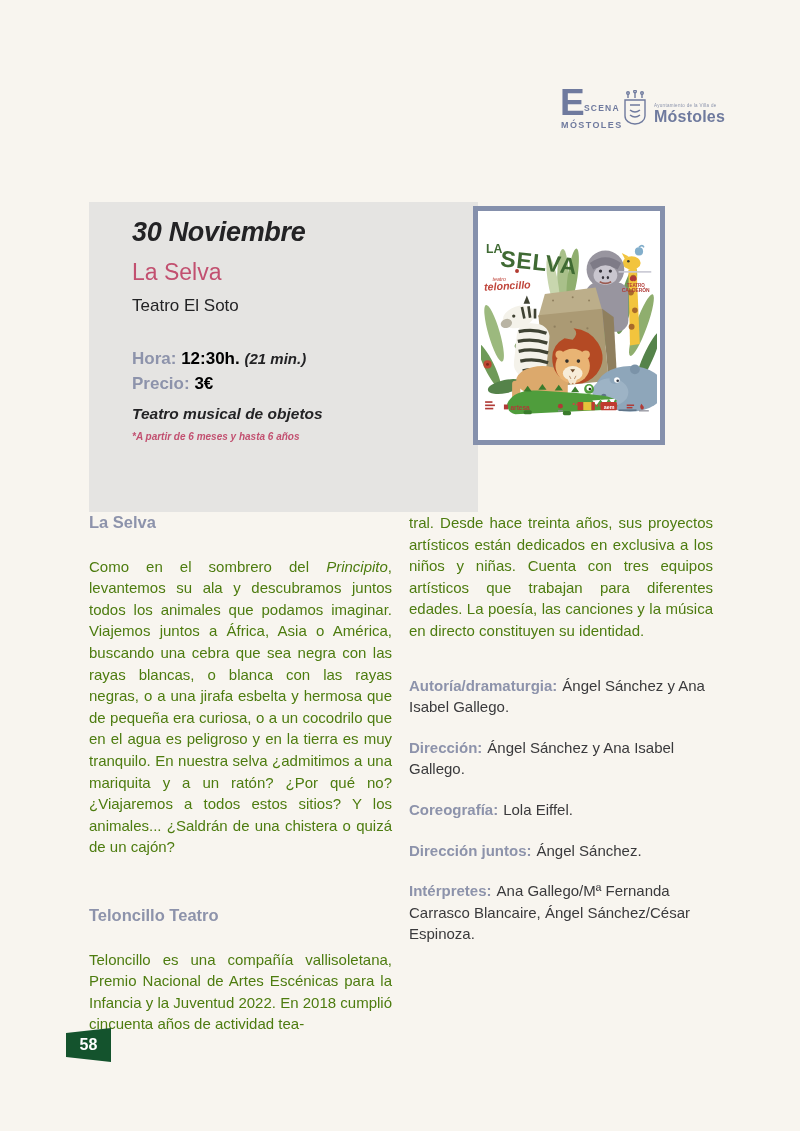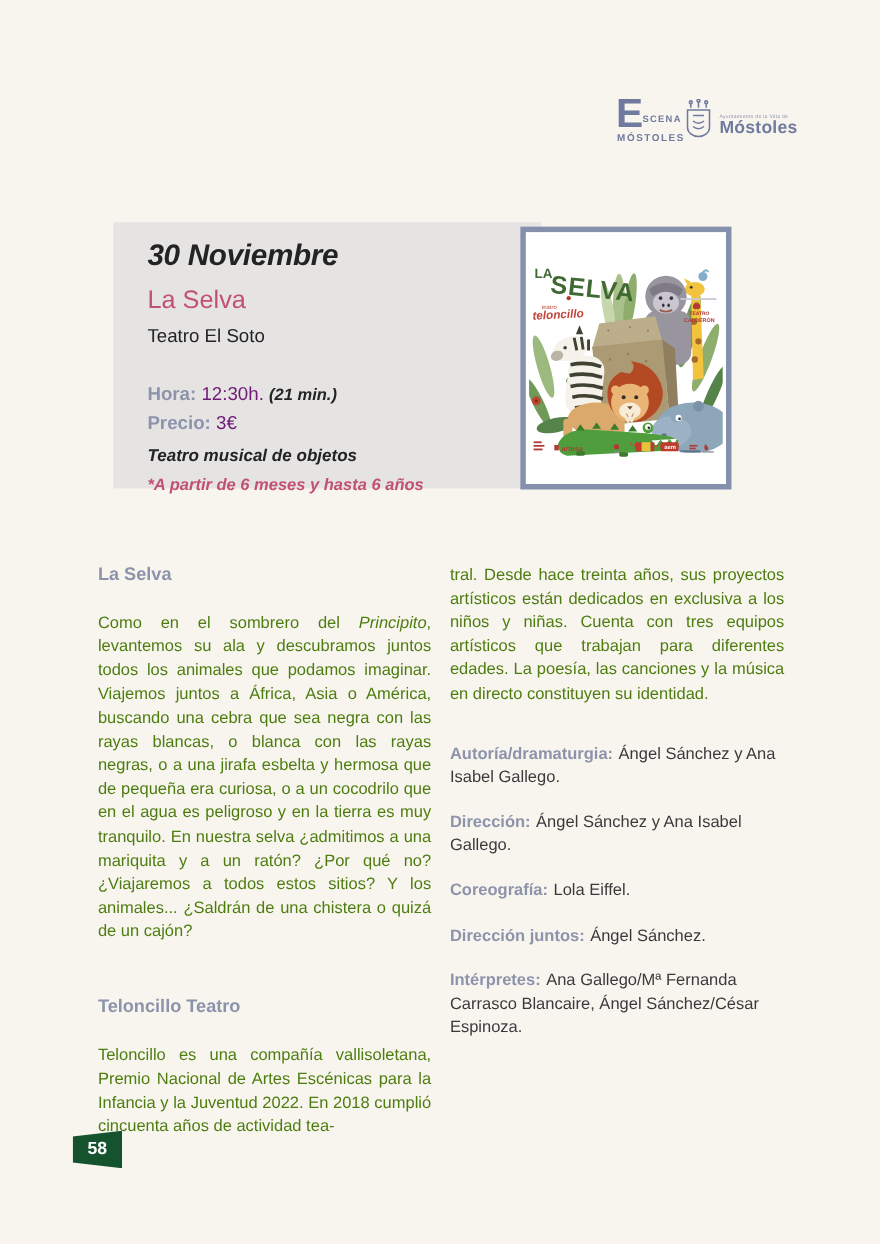--- a/index.html
+++ b/index.html
@@ -18,32 +18,32 @@
   .escena .scena { position:absolute; left:24px; top:17px; font-size:8.5px; font-weight:700; letter-spacing:1.2px; }
   .escena .mostoles { position:absolute; left:1px; top:34px; font-size:9px; font-weight:700; letter-spacing:1.4px; }
   .ayto { display:flex; gap:6px; color:#6f7a9e; padding-top:4px; }
   .ayto svg { flex:0 0 auto; }
   .ayto .txt { display:flex; flex-direction:column; justify-content:center; }
   .ayto .tiny { font-size:4.5px; letter-spacing:0.3px; white-space:nowrap; color:#8a92ab; }
   .ayto .city { font-size:16px; font-weight:700; line-height:17px; letter-spacing:0.2px; }
 
   
   .event-card {
-    position:absolute; left:103px; top:202px; width:389px; height:242px;
-    background:#e5e4e2; padding:15px 0 0 31px;
+    position:absolute; left:89px; top:202px; width:389px; height:310px;
+    background:#e5e4e2; padding:15px 0 0 43px;
   }
   .ev-date { font-size:27px; font-weight:700; font-style:italic; color:#232325; letter-spacing:-0.3px; margin-bottom:11px; }
   .ev-title { font-size:23px; font-weight:500; color:#c25070; margin-bottom:10px; }
   .ev-venue { font-size:17px; font-weight:400; color:#232325; margin-bottom:30px; }
   .ev-line { font-size:17px; line-height:25px; }
   .ev-label { color:#8d93ab; font-weight:700; }
-  .ev-strong { color:#701a75; font-weight:400; }
+  .ev-strong { color:#000000; font-weight:700; }
   .ev-dur { color:#232325; font-style:italic; font-size:15px; font-weight:600; }
   .ev-genre { margin-top:9px; font-size:15.5px; font-weight:700; font-style:italic; color:#232325; }
-  .ev-age { margin-top:8px; font-size:15px; font-style:italic; font-weight:600; color:#c25070; }
+  .ev-age { margin-top:8px; font-size:10px; font-style:italic; font-weight:600; color:#c25070; }
 
   
   .poster {
     position:absolute; left:473px; top:206px; width:192px; height:239px;
     border:5px solid #8590ac; background:#ffffff; padding:3px;
   }
   .poster svg { display:block; width:100%; height:100%; }
 
   
   .col { position:absolute; font-size:15px; line-height:21.6px; text-align:justify; }

